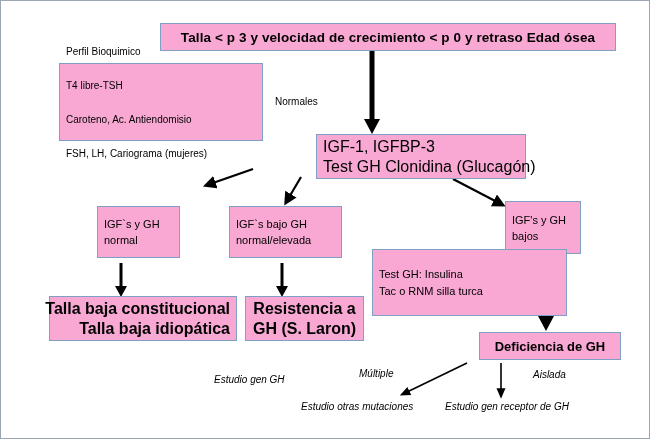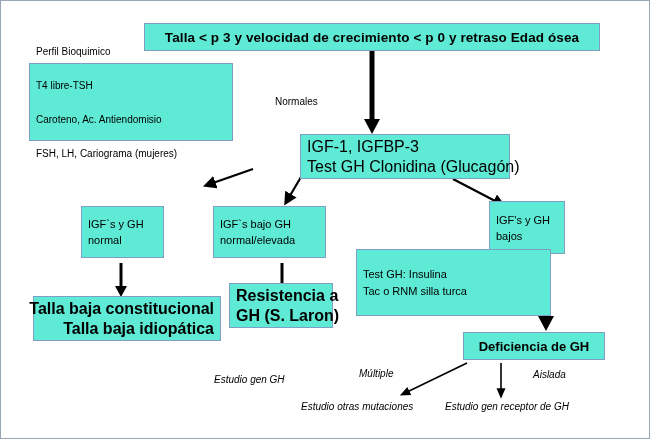--- a/index.html
+++ b/index.html
@@ -14,26 +14,27 @@
     background: #ffffff;
     border: 1px solid #9aa6b5;
     box-sizing: border-box;
     font-family: "Liberation Sans", sans-serif;
     overflow: hidden;
   }
   .box {
     position: absolute;
     box-sizing: border-box;
     border: 1px solid #7f9fc4;
-    background: #5eead4;
+    background: #f9a8d4;
     color: #000000;
     display: flex;
     flex-direction: column;
     justify-content: center;
     padding: 13px 6px;
+    margin-left: 16px;
   }
   .box .line {
     display: block;
     white-space: nowrap;
   }
   .title-box {
     border: 1px solid #7f9fc4;
     text-align: center;
   }
   .title-box .line {
@@ -118,21 +119,21 @@
 
     <g>
       <line x1="500" y1="362" x2="500" y2="392" stroke="#000000" stroke-width="1.6" marker-end="url(#ah-thin)"></line>
     </g>
   </svg>
 
   <div class="box title-box" style="left:143px; top:22px; width:456px; height:26px;">
     <span class="line">Talla &lt; p 3 y velocidad de crecimiento &lt; p 0 y retraso Edad ósea</span>
   </div>
 
-  <div class="box" style="left:28px; top:62px; width:204px; height:78px;gap:20px;">
+  <div class="box" style="left:42px; top:62px; width:204px; height:78px;gap:20px;">
     <span class="line f10" style="margin:1.5px 0;">Perfil Bioquimico</span>
     <span class="line f10" style="margin:1.5px 0;">T4 libre-TSH</span>
     <span class="line f10" style="margin:1.5px 0;">Caroteno, Ac. Antiendomisio</span>
     <span class="line f10" style="margin:1.5px 0;">FSH, LH, Cariograma (mujeres)</span>
   </div>
 
   <div class="plain-text f10" style="left:274px; top:95px;">Normales</div>
 
   <div class="box" style="left:299px; top:133px; width:210px; height:45px;">
     <span class="line f12" style="margin:1px 0;">IGF-1, IGFBP-3</span>
@@ -157,21 +158,21 @@
   <div class="box" style="left:355px; top:248px; width:195px; height:67px;">
     <span class="line f11" style="margin:2.5px 0;">Test GH: Insulina</span>
     <span class="line f11" style="margin:2.5px 0;">Tac o RNM silla turca</span>
   </div>
 
   <div class="box" style="left:32px; top:295px; width:188px; height:45px;align-items:flex-end;">
     <span class="line f12 bold center" style="margin:1px 0;">Talla baja constitucional</span>
     <span class="line f12 bold center" style="margin:1px 0;">Talla baja idiopática</span>
   </div>
 
-  <div class="box" style="left:228px; top:282px; width:104px; height:45px;">
+  <div class="box" style="left:228px; top:295px; width:119px; height:45px;">
     <span class="line f12 bold center" style="margin:1px 0;">Resistencia a</span>
     <span class="line f12 bold center" style="margin:1px 0;">GH (S. Laron)</span>
   </div>
 
   <div class="box" style="left:462px; top:331px; width:142px; height:28px; align-items:center;">
     <span class="line f13 bold center">Deficiencia de GH</span>
   </div>
 
   <div class="plain-text f10 ital" style="left:213px; top:373px;">Estudio gen GH</div>
 

